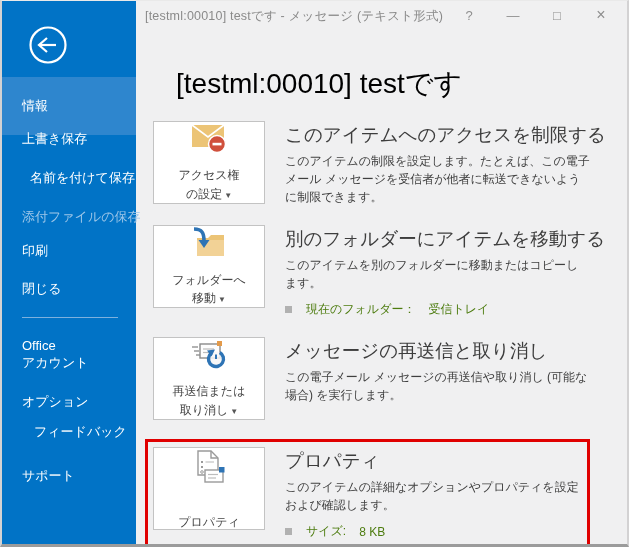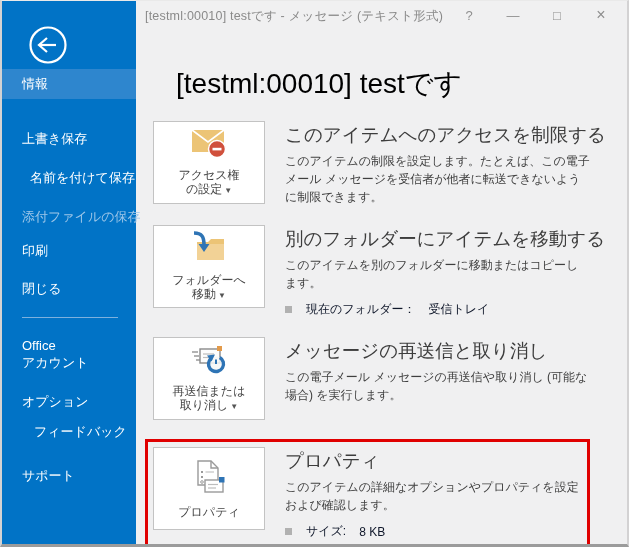--- a/index.html
+++ b/index.html
@@ -63,30 +63,30 @@
   .main { position: absolute; left: 134px; top: 0; right: 0; bottom: 0; }
   .page-title {
     position: absolute; left: 40px; top: 64px;
     font-size: 28px; font-weight: normal; color: #000000; white-space: nowrap;
   }
   .sections { position: absolute; left: 17px; top: 120px; width: 462px; }
   .section { display: flex; align-items: flex-start; margin-bottom: 19px; }
   .cmd-button {
     width: 112px; height: 83px; flex: 0 0 112px;
     background: #ffffff; border: 1px solid #c3c3c3;
-    display: flex; flex-direction: column; align-items: center; justify-content: center;
+    display: flex; flex-direction: column; align-items: center; justify-content: space-between;
     cursor: pointer;
   }
   .cmd-button .icon { margin-bottom: 3px; }
   .cmd-label { font-size: 12px; color: #444444; line-height: 14px; text-align: center; white-space: nowrap; }
   .dd-arrow { font-size: 8px; color: #555555; margin-left: 2px; }
   .section-text { margin-left: 20px; padding-top: 1px; width: 308px; }
   .section-title { font-size: 18.5px; font-weight: normal; color: #3d3d3d; white-space: nowrap; }
   .section-desc { font-size: 12px; color: #3f3f3f; line-height: 1.5; margin-top: 5px; width: 305px; }
-  .bullet-row { display: flex; align-items: center; margin-top: 9px; font-size: 12px; color: #0f172a; }
+  .bullet-row { display: flex; align-items: center; margin-top: 9px; font-size: 12px; color: #4d7c0f; }
   .bullet-square { width: 7px; height: 7px; background: #b1b1b1; flex: 0 0 7px; }
   .bullet-label { margin-left: 14px; }
   .bullet-value { margin-left: 13px; }
   .highlight-box {
     margin-left: -8px; width: 445px;
     border: 3px solid #e00000;
     padding: 5px 0 7px 5px;
   }
   .highlight-box .section { margin-bottom: 0; }
 </style>
@@ -109,21 +109,21 @@
     <div class="back-button">
       <span>
         <svg width="42" height="42" viewBox="0 0 42 42">
           <circle cx="21" cy="21" r="17.5" fill="none" stroke="#ffffff" stroke-width="2.2"></circle>
           <line x1="13" y1="21" x2="29" y2="21" stroke="#ffffff" stroke-width="2.2"></line>
           <path d="M20,14 l-8,7 l8,7" fill="none" stroke="#ffffff" stroke-width="2.2" stroke-linejoin="miter"></path>
         </svg>
       </span>
     </div>
 
-    <div class="nav-item selected" style="top:68px;height:30px;">情報</div>
+    <div class="nav-item selected" style="top:76px;height:58px;">情報</div>
     <div class="nav-item" style="top:118px;">上書き保存</div>
     <div class="nav-item" style="top:157px;padding-left:28px;">名前を付けて保存</div>
     <div class="nav-item disabled" style="top:196px;">添付ファイルの保存</div>
     <div class="nav-item" style="top:230px;">印刷</div>
     <div class="nav-item" style="top:268px;">閉じる</div>
     <div class="nav-divider"></div>
     <div class="nav-item two-line" style="top:328px;height:50px;">
       <span>Office</span>
       <span>アカウント</span>
     </div>

